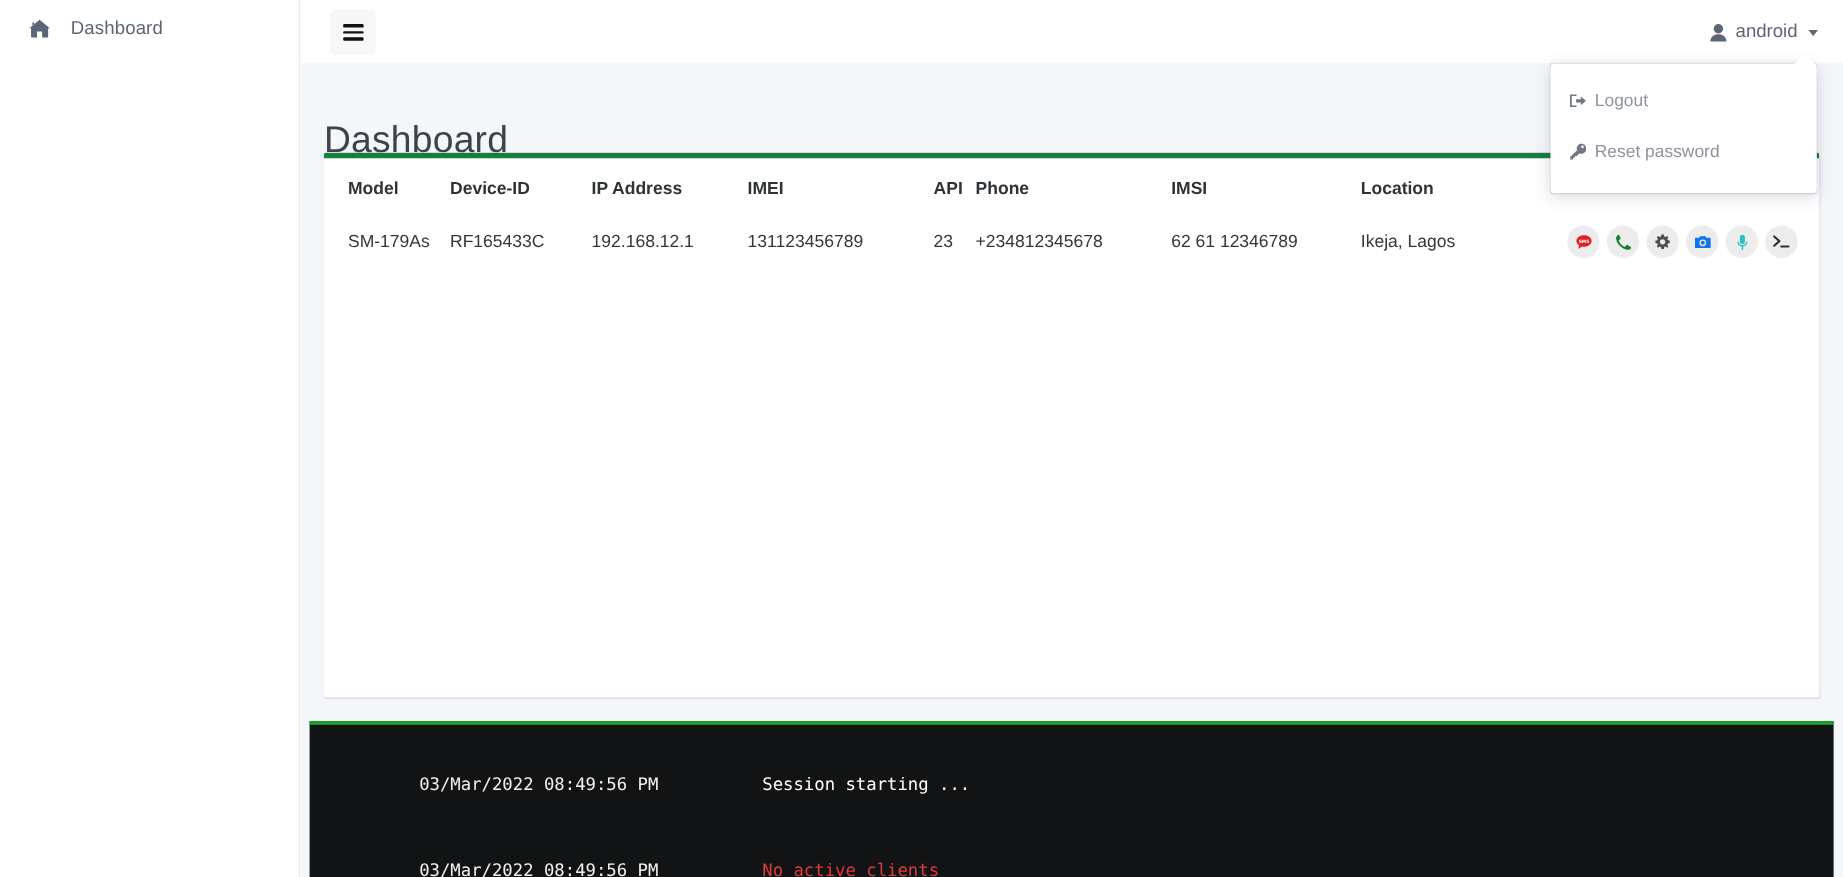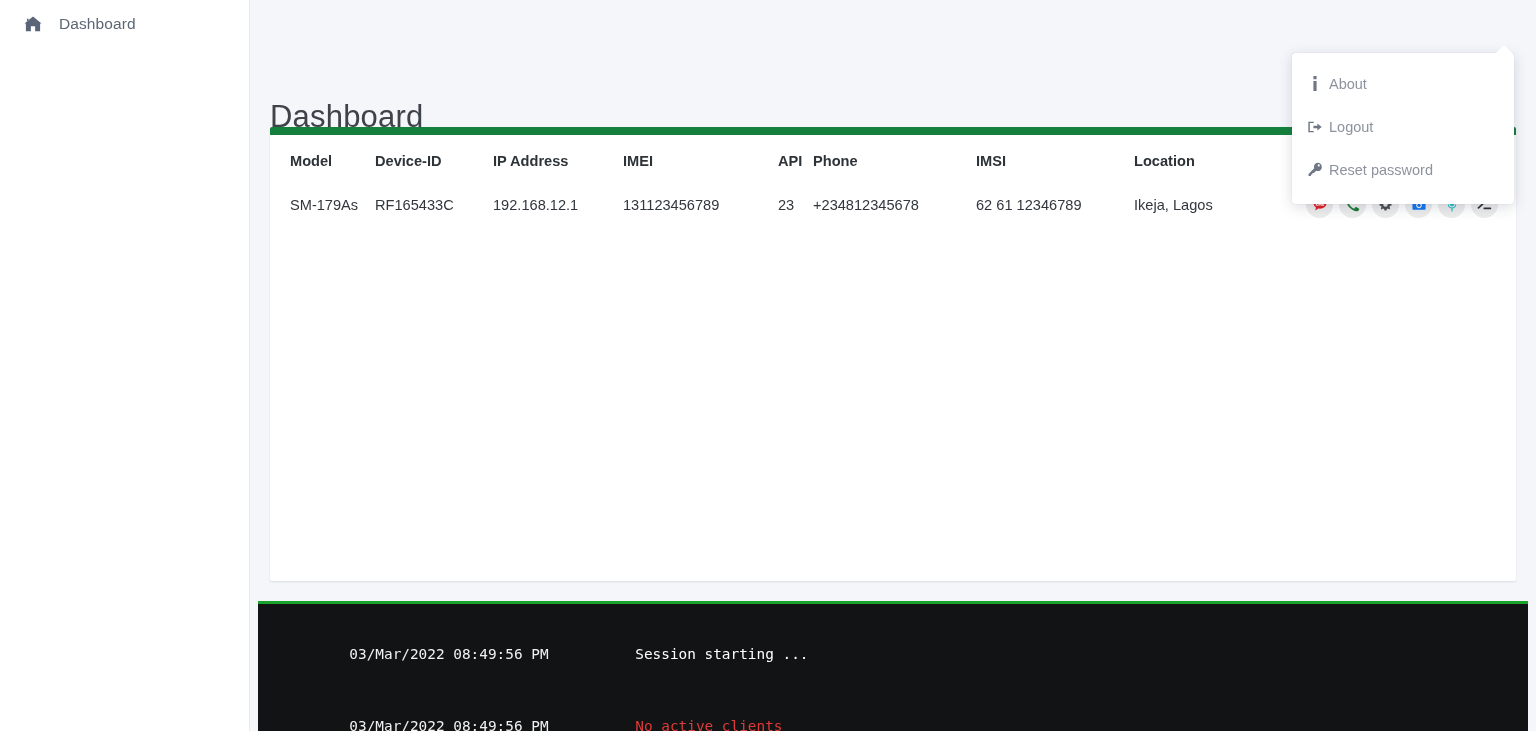--- a/index.html
+++ b/index.html
@@ -130,21 +130,21 @@
     color: #3e424a;
     letter-spacing: .2px;
   }
 
   
   #card {
     position: absolute;
     left: 20px; top: 74px;
     width: 1246px; height: 454px;
     background: #ffffff;
-    border-top: 8px solid #15803d;
+    border-top: 5px solid #15803d;
     border-radius: 2px;
     box-shadow: 0 1px 2px rgba(30,40,60,.12);
   }
 
   table#clients-table {
     width: 100%;
     border-collapse: collapse;
     table-layout: fixed;
   }
   #clients-table th {
@@ -217,31 +217,42 @@
     <a class="side-item">
       <span class="side-ic">
         <svg width="18" height="16" viewBox="0 0 20 18" fill="currentColor">
           <path d="M10 0.6 L0.4 8.4 L2.0 8.4 L2.0 17.2 L7.6 17.2 L7.6 11.6 L12.4 11.6 L12.4 17.2 L18 17.2 L18 8.4 L19.6 8.4 Z M3.2 3.0 L5.0 3.0 L5.0 5.0 L3.2 6.4 Z"></path>
         </svg>
       </span>
       <span class="side-label">Dashboard</span>
     </a>
   </nav>
 
+  <header id="navbar">
+    <button id="hamburger">
+      <span class="ham-bars">
+        <i></i>
+          <i></i>
+          <i></i>
+      </span>
+    </button>
+
+    <div id="user-menu-toggle">
+      <span style="display:flex;color:#5d6675;">
+        <svg width="14" height="15" viewBox="0 0 14 15" fill="currentColor">
+          <circle cx="7" cy="4" r="3.9"></circle>
+          <path d="M0.2 14.6 C0.6 10.6 3.4 8.6 7 8.6 C10.6 8.6 13.4 10.6 13.8 14.6 Z"></path>
+        </svg>
+      </span>
+      <span>android</span>
+      <span class="caret"></span>
+    </div>
+  </header>
 
   <div id="user-dropdown">
-    <a class="dd-item">
-      <span class="dd-ic">
-        <svg width="6" height="15" viewBox="0 0 6 15" fill="currentColor">
-          <rect x="1.4" y="0" width="3.2" height="3.2" rx=".5"></rect>
-          <rect x="1.4" y="5" width="3.2" height="10" rx=".5"></rect>
-        </svg>
-      </span>
-      <span>About</span>
-    </a>
     <a class="dd-item">
       <span class="dd-ic">
         <svg width="16" height="14" viewBox="0 0 17 14" fill="currentColor">
           <path d="M0.4 0.6 H7.0 V2.2 H2.2 V11.8 H7.0 V13.4 H0.4 Z"></path>
           <path d="M11.4 2.6 L16.6 7.0 L11.4 11.4 V8.6 H6.6 V5.4 H11.4 Z"></path>
         </svg>
       </span>
       <span>Logout</span>
     </a>
     <a class="dd-item">

